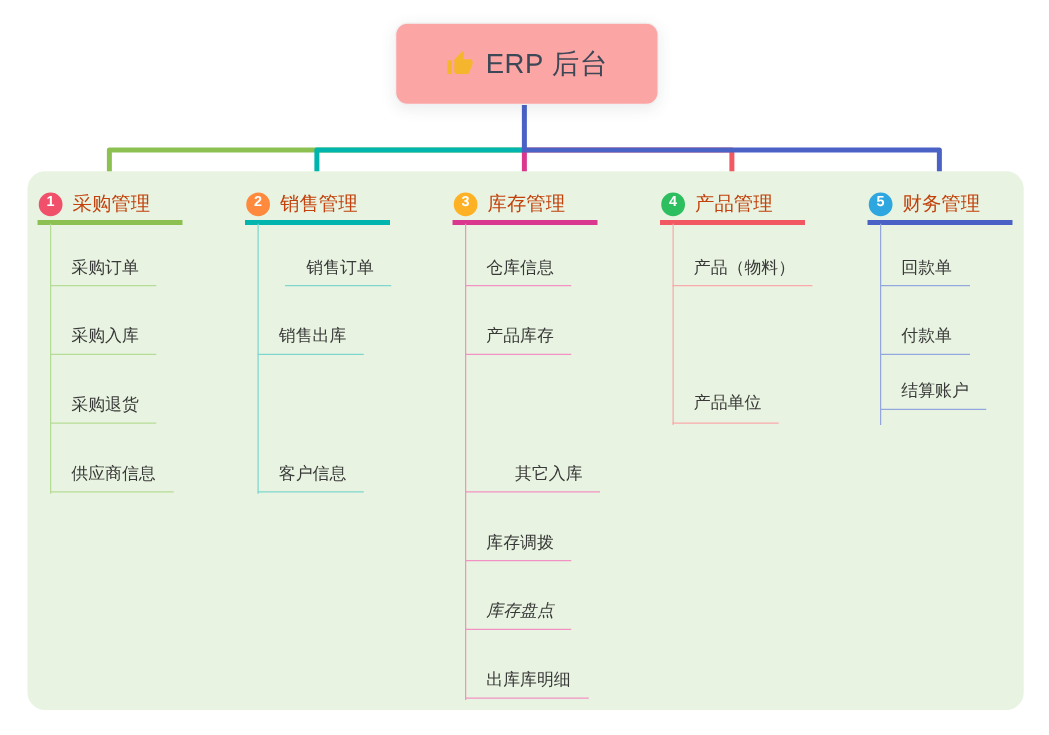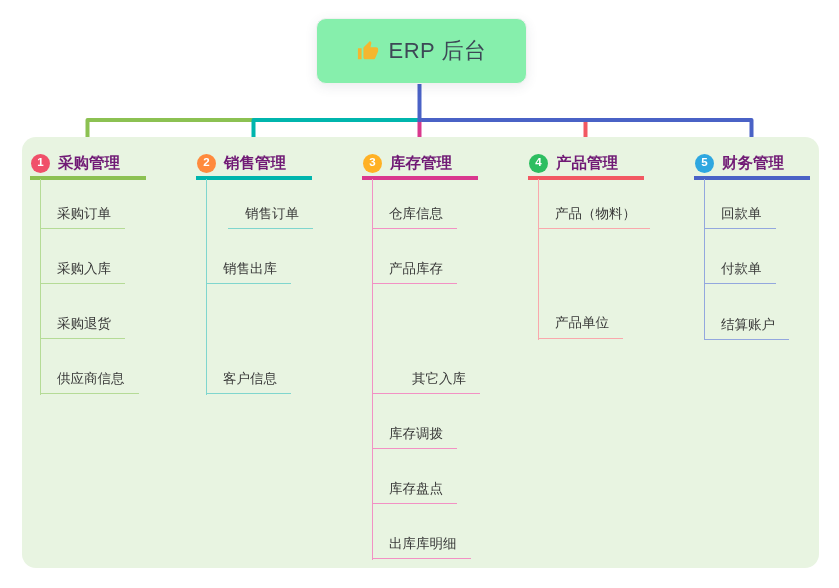--- a/index.html
+++ b/index.html
@@ -2,38 +2,38 @@
 <html><head>
 <meta charset="utf-8">
 <style>
   html,body{margin:0;padding:0;background:#ffffff;}
   body{font-family:"Liberation Sans","DejaVu Sans",sans-serif;}
   .stage{position:relative;width:839px;height:588px;background:#ffffff;overflow:hidden;}
   .connectors{position:absolute;left:0;top:0;width:839px;height:588px;pointer-events:none;}
   .panel{position:absolute;left:22px;top:137px;width:797px;height:431px;border-radius:14px;}
   .root-card{
     position:absolute;left:316px;top:18px;width:209px;height:64px;
-    background:#86efac;border:1px solid #f1f1f1;border-radius:10px;
+    background:#fca5a5;border:1px solid #f1f1f1;border-radius:10px;
     box-shadow:0 3px 12px rgba(60,70,90,0.10);
     display:flex;align-items:center;justify-content:center;gap:10px;
   }
   .root-card .root-label{font-size:22px;color:#3d4856;font-weight:500;letter-spacing:0.5px;}
   .thumb-icon{width:22px;height:22px;display:block;}
   .branch{position:absolute;top:150px;}
   .branch-header{
     position:relative;width:115px;height:26px;
     display:flex;align-items:center;gap:8px;padding-left:1px;
     border-bottom-style:solid;border-bottom-width:4px;
   }
   .branch-badge{
     width:19px;height:19px;border-radius:50%;flex:0 0 auto;
     display:flex;align-items:center;justify-content:center;
     color:#fff;font-size:11.5px;font-weight:bold;line-height:1;
   }
-  .branch-label{font-size:15.5px;font-weight:700;color:#701a75;white-space:nowrap;}
+  .branch-label{font-size:15.5px;font-weight:400;color:#c2410c;white-space:nowrap;}
   .trunk{position:absolute;left:10px;width:1px;}
   .child{
     position:absolute;left:10px;height:26px;box-sizing:border-box;
     padding:0 14px 0 17px;display:inline-block;white-space:nowrap;
     border-bottom-width:1px;border-bottom-style:solid;
     font-size:13.5px;color:#383838;line-height:22px;
   }
 </style>
 </head>
 <body>
@@ -83,37 +83,37 @@
       <div class="branch" style="left: 362px;">
         <div class="branch-header" style="border-bottom-color: rgb(217, 56, 142);">
           <span class="branch-badge" style="background: rgb(255, 177, 37);">3</span>
           <span class="branch-label">库存管理</span>
         </div>
         <div class="trunk" style="top: 29px; height: 381px; background: rgb(242, 145, 196);"></div>
         <div class="child" style="top: 53px; border-bottom-color: rgb(242, 145, 196);">仓库信息</div>
         <div class="child" style="top: 108px; border-bottom-color: rgb(242, 145, 196);">产品库存</div>
         <div class="child" style="top: 218px; border-bottom-color: rgb(242, 145, 196); padding-left: 40px;">其它入库</div>
         <div class="child" style="top: 273px; border-bottom-color: rgb(242, 145, 196);">库存调拨</div>
-        <div class="child" style="top: 328px; border-bottom-color: rgb(242, 145, 196);">库存盘点</div>
+        <div class="child" style="top: 328px; border-bottom-color: rgb(242, 145, 196); font-style: italic;">库存盘点</div>
         <div class="child" style="top: 383px; border-bottom-color: rgb(242, 145, 196);">出库库明细</div>
       </div>
       <div class="branch" style="left: 528px;">
         <div class="branch-header" style="border-bottom-color: rgb(242, 88, 98);">
           <span class="branch-badge" style="background: rgb(45, 190, 96);">4</span>
           <span class="branch-label">产品管理</span>
         </div>
         <div class="trunk" style="top: 29px; height: 161px; background: rgb(249, 168, 172);"></div>
         <div class="child" style="top: 53px; border-bottom-color: rgb(249, 168, 172);">产品（物料）</div>
         <div class="child" style="top: 163px; border-bottom-color: rgb(249, 168, 172); font-family: Liberation Mono, monospace;">产品单位</div>
       </div>
       <div class="branch" style="left: 694px;">
         <div class="branch-header" style="border-bottom-color: rgb(74, 98, 198);">
           <span class="branch-badge" style="background: rgb(46, 167, 224);">5</span>
           <span class="branch-label">财务管理</span>
         </div>
         <div class="trunk" style="top: 29px; height: 161px; background: rgb(147, 167, 222);"></div>
         <div class="child" style="top: 53px; border-bottom-color: rgb(147, 167, 222);">回款单</div>
         <div class="child" style="top: 108px; border-bottom-color: rgb(147, 167, 222);">付款单</div>
-        <div class="child" style="top: 164px; border-bottom-color: rgb(147, 167, 222);">结算账户</div>
+        <div class="child" style="top: 152px; border-bottom-color: rgb(147, 167, 222);">结算账户</div>
       </div>
     </div>
 
 </div>
 
 </body></html>

